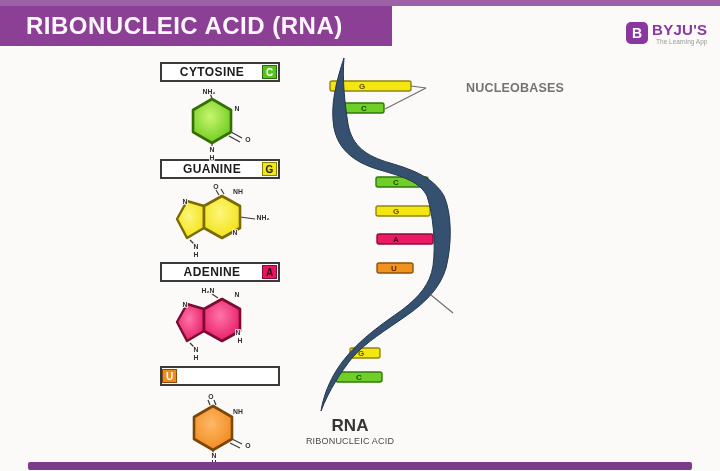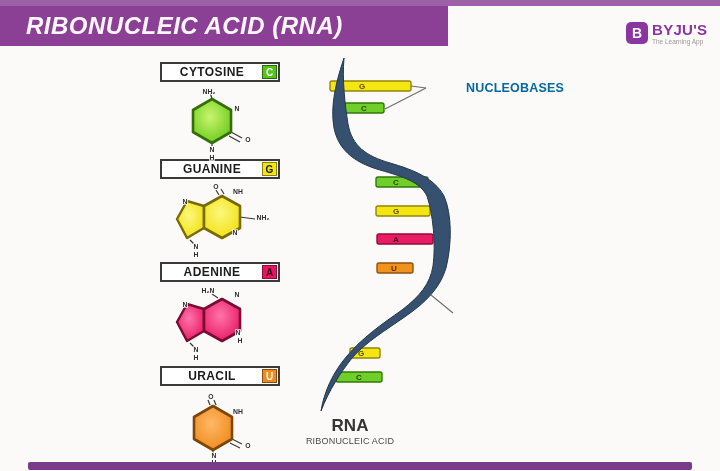--- a/index.html
+++ b/index.html
@@ -3,51 +3,51 @@
 <meta charset="utf-8">
 <style>
   html,body{margin:0;padding:0;}
   .canvas{
     position:relative; width:720px; height:471px; overflow:hidden;
     background:#fbfaf8;
     font-family:"Liberation Sans", sans-serif;
   }
   .top-strip{position:absolute;left:0;top:0;width:720px;height:6px;}
   .banner{
-    position:absolute;left:0;top:6px;width:448px;height:40px;
-    display:flex;align-items:center;font-style:italic;
+    position:absolute;left:0;top:6px;width:392px;height:40px;
+    display:flex;align-items:center;
   }
   .banner h1{
     margin:0 0 0 26px;color:#fdf6fd;font-size:24px;font-weight:bold;
     letter-spacing:0.5px;white-space:nowrap;
   }
   .logo{position:absolute;left:626px;top:22px;display:flex;align-items:flex-start;}
   .logo-square{
     width:22px;height:22px;border-radius:5px;background:#8b35a0;color:#fff;
     font-weight:bold;font-size:14px;display:flex;align-items:center;justify-content:center;
   }
-  .logo-textcol{margin-left:4px;display:flex;flex-direction:column;line-height:1;}
+  .logo-textcol{margin-left:4px;display:flex;flex-direction:column;line-height:1;text-align:right;}
   .logo-name{color:#8b35a0;font-weight:bold;font-size:15px;letter-spacing:0.3px;}
   .logo-tagline{color:#9a9a9a;font-size:6.5px;margin-top:2px;}
   .base-row{
     position:absolute;left:160px;width:120px;height:20px;background:#ffffff;
     border:2px solid #3a3a3a;box-sizing:border-box;display:flex;align-items:center;
   }
   .base-name{
     flex:1;text-align:center;font-size:12px;font-weight:bold;color:#1c1c1c;
     letter-spacing:0.4px;
   }
   .base-letterbox{
     width:15px;height:14px;margin-right:1px;border:1.5px solid;box-sizing:border-box;
     display:flex;align-items:center;justify-content:center;
     font-size:10px;font-weight:bold;
   }
   .mol{position:absolute;}
   .side-label{
-    position:absolute;font-weight:bold;color:#0369a1;font-size:12.5px;
+    position:absolute;font-weight:bold;color:#737373;font-size:12.5px;
     letter-spacing:0.2px;
     padding-left:36px;
   }
   .helix-label{width:170px;text-align:center;line-height:13.5px;}
   .caption{position:absolute;left:288px;top:417px;width:100px;text-align:center;margin-left:12px;}
   .caption-title{font-size:17px;font-weight:bold;color:#353535;line-height:18px;}
   .caption-sub{font-size:9px;font-weight:normal;color:#4a4a4a;letter-spacing:0.2px;margin-top:1px;}
   .bottom-bar{position:absolute;left:28px;top:462px;width:664px;height:8px;border-radius:2px;}
   svg text{font-family:"Liberation Sans", sans-serif;}
 </style>
@@ -76,21 +76,20 @@
   </div>
   <div class="base-row" style="top:159px">
     <span class="base-name">GUANINE</span>
     <span class="base-letterbox" style="background: rgb(242, 231, 19); border-color: rgb(143, 127, 0); color: rgb(28, 28, 28);">G</span>
   </div>
   <div class="base-row" style="top:262px">
     <span class="base-name">ADENINE</span>
     <span class="base-letterbox" style="background: rgb(232, 20, 95); border-color: rgb(140, 10, 56); color: rgb(46, 0, 18);">A</span>
   </div>
   <div class="base-row" style="top:366px">
-    <span class="base-name">URACIL</span>
     <span class="base-letterbox" style="background: rgb(239, 140, 31); border-color: rgb(138, 76, 12); color: rgb(255, 255, 255);">U</span>
   </div>
 
   <svg class="mol" style="left:163px;top:84px" width="110" height="80">
     <defs>
       <radialGradient id="gC" cx="45%" cy="40%" r="70%">
         <stop offset="0%" stop-color="#c9f56f"></stop>
           <stop offset="100%" stop-color="#64c715"></stop>
       </radialGradient>
       <radialGradient id="gG" cx="45%" cy="40%" r="70%">

